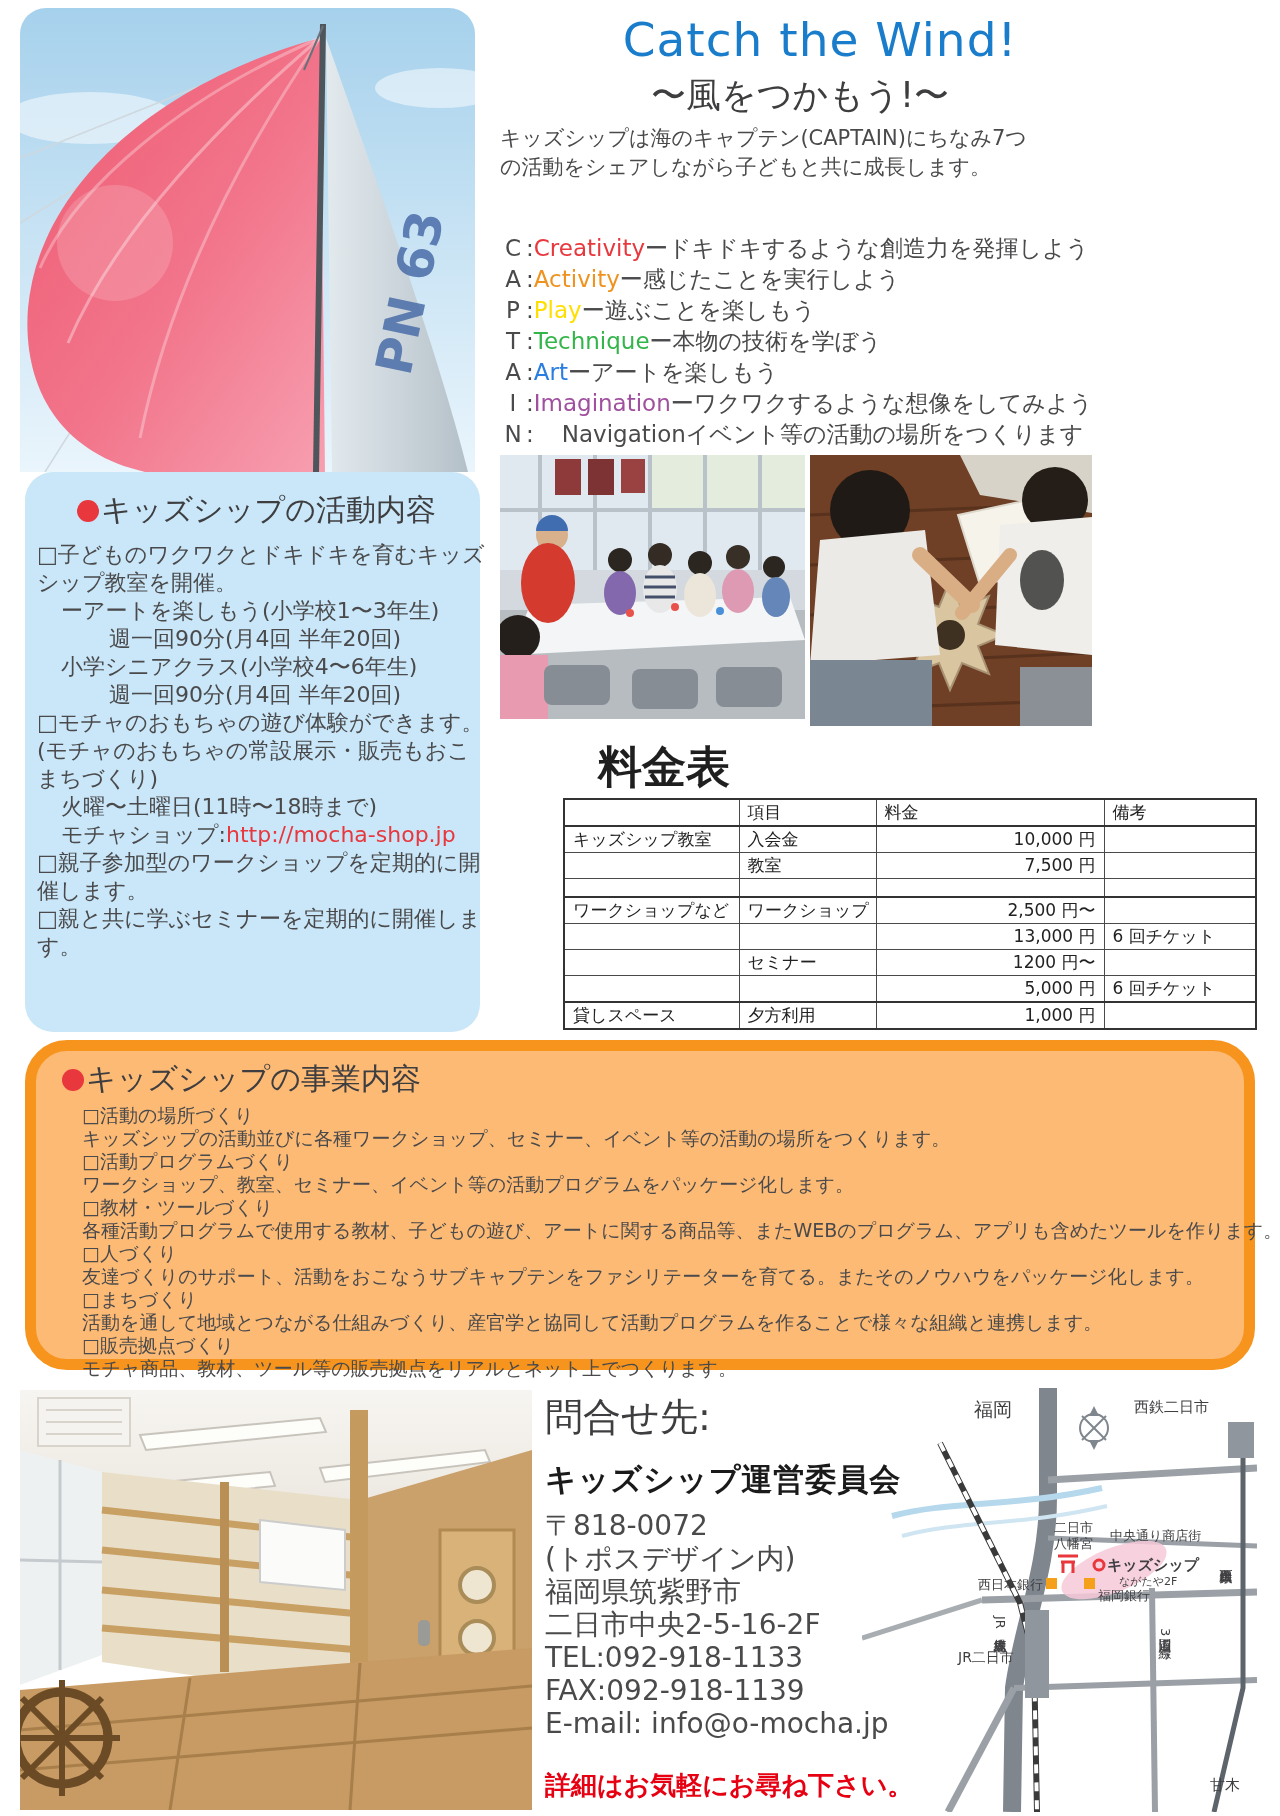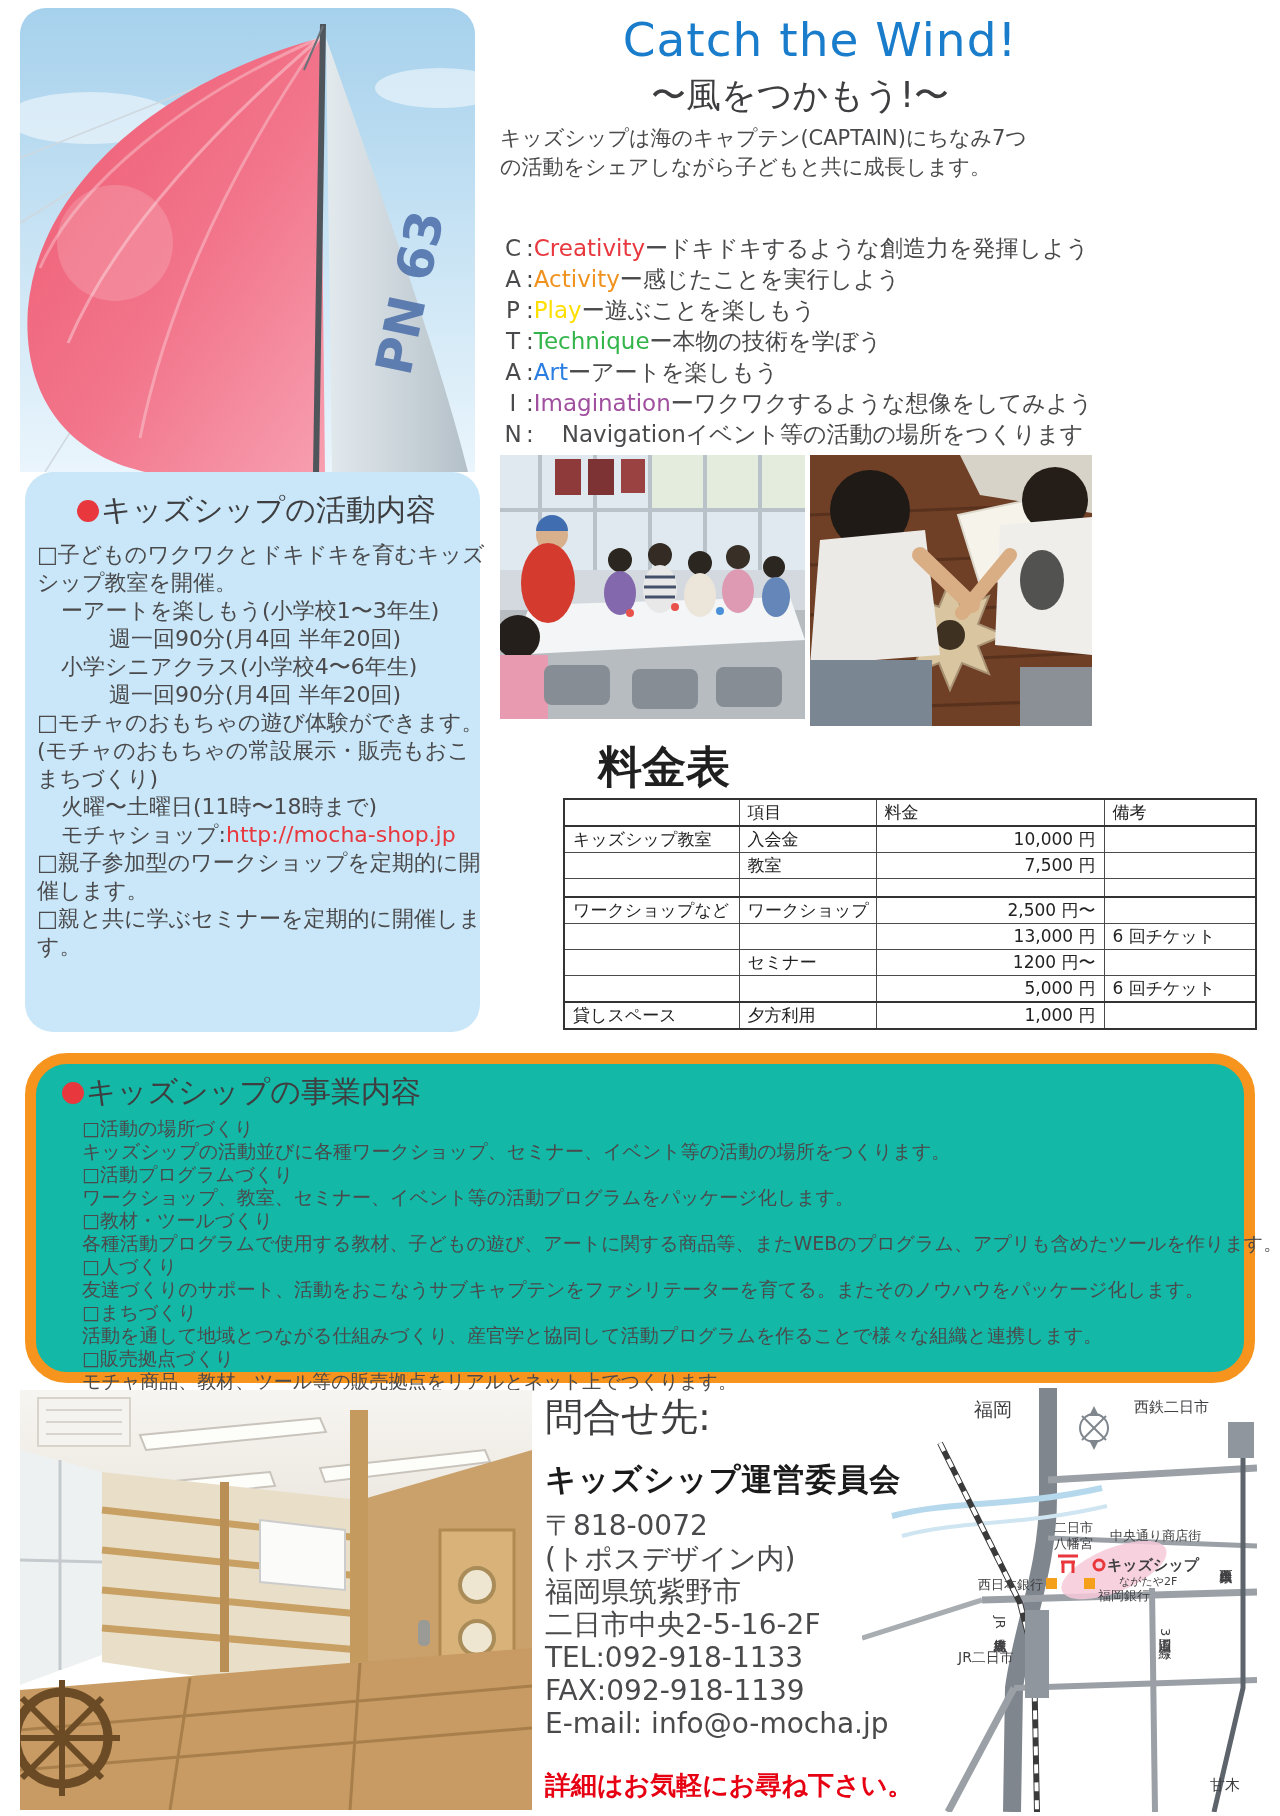--- a/index.html
+++ b/index.html
@@ -37,22 +37,22 @@
   .fee-title{left:562px;top:738px;font-size:44px;font-weight:bold;color:#1f1f1f;margin-left:36px;}
   table.fee{position:absolute;left:563px;top:798px;width:692px;border-collapse:collapse;table-layout:fixed;
             font-size:17px;color:#222;border:2px solid #333;}
   table.fee td,table.fee th{border:1px solid #4a4a4a;padding:1px 8px;font-weight:normal;text-align:left;
             overflow:hidden;white-space:nowrap;}
   table.fee tr{height:26px;padding-left:28px;} table.fee tr.short{height:18px;}
   table.fee .num{text-align:right;}
   table.fee tr.hsep td, table.fee tr.hsep th{border-top:2px solid #333;}
 
   
-  .orange-box{left:25px;top:1040px;width:1230px;height:330px;background:#14b8a6;border:11px solid #f6941d;
-              border-radius:42px;box-sizing:border-box;margin-top:13px;}
+  .orange-box{left:25px;top:1040px;width:1230px;height:330px;background:#fdba74;border:11px solid #f6941d;
+              border-radius:42px;box-sizing:border-box;}
   .ob-title{margin:8px 0 4px 26px;font-size:30px;color:#3e3e40;display:flex;align-items:center;}
   .ob-line{margin-left:46px;font-size:19px;line-height:23px;color:#4a4a4c;white-space:nowrap;}
 
   
   .contact{left:545px;top:1392px;color:#4a4a4c;}
   .c-heading{font-size:38px;color:#3e3e40;margin-bottom:16px;}
   .c-org{font-size:31px;font-weight:bold;color:#1a1a1a;margin-bottom:8px;letter-spacing:1px;}
   .c-line{font-size:28px;line-height:33px;}
   .c-note{margin-top:28px;font-size:26px;font-weight:bold;color:#e60012;}
 

